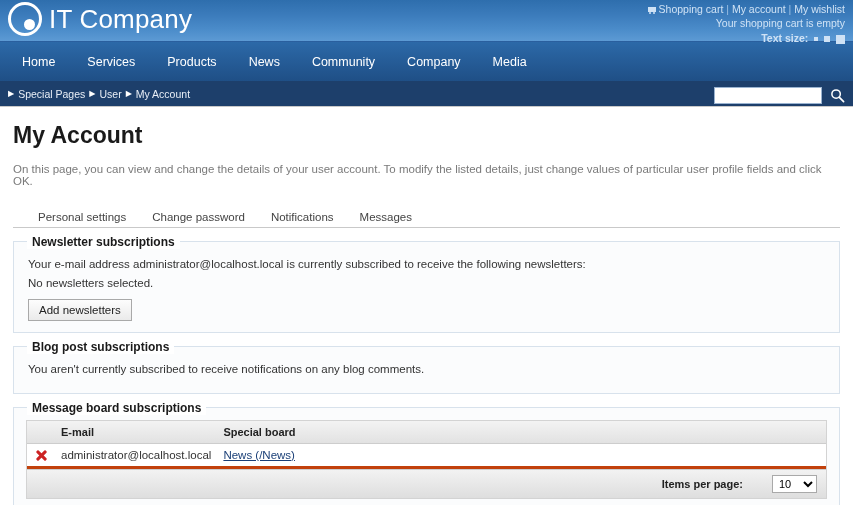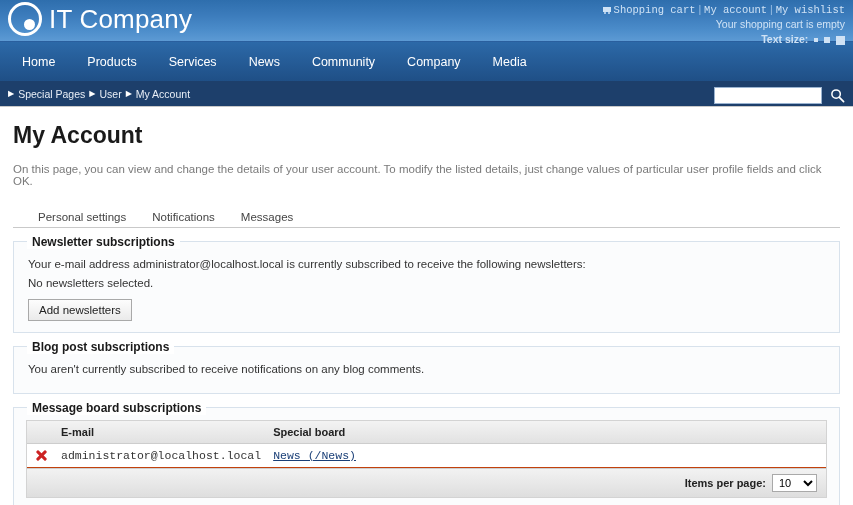--- a/index.html
+++ b/index.html
@@ -47,21 +47,21 @@
     white-space: nowrap;
   }
   .header-right {
     position: absolute;
     right: 8px; top: 2px;
     text-align: right;
     color: #cfe2f5;
     font-size: 10.5px;
     line-height: 14px;
   }
-  .header-right a { color: #cfe2f5; text-decoration: none; font-family: Liberation Mono, monospace; }
+  .header-right a { color: #cfe2f5; text-decoration: none; }
   .cart-icon {
     display: inline-block;
     width: 10px; height: 8px;
     position: relative;
     vertical-align: -1px;
     margin-right: 2px;
   }
   .cart-icon::before {
     content: "";
     position: absolute; left: 1px; top: 1px;
@@ -242,24 +242,23 @@
     background: linear-gradient(to bottom, #f3f3f3 0%, #e2e2e2 100%);
     border-bottom: 1px solid #cdcdcd;
     text-align: left;
     font-weight: bold;
     color: #222;
     padding: 5px 6px;
     font-size: 11px;
   }
   table.grid td {
     padding: 5px 6px;
-    border-bottom: 1px solid #c2410c;
+    border-bottom: 3px solid #c2410c;
     color: #333;
     vertical-align: middle;
-    font-family: Liberation Mono, monospace;
   }
   .col-act { width: 28px; text-align: center; }
   .col-mail { width: 160px; }
   .del-icon {
     display: inline-block;
     width: 12px; height: 12px;
     position: relative;
     cursor: pointer;
     vertical-align: -2px;
   }
@@ -287,20 +286,21 @@
     gap: 6px;
   }
   .ipp-label { font-weight: bold; font-size: 11px; }
   select.ipp {
     font-family: "Liberation Sans", sans-serif;
     font-size: 11px;
     padding: 1px 2px;
     border: 1px solid #a9a9a9;
     background: #ffffff;
     height: 18px;
+    margin-left: 23px;
   }
 </style>
 </head>
 <body>
 
 <div class="site-header">
   <div class="brand">
     <div class="logo-mark"></div>
     <div class="brand-name">IT Company</div>
   </div>
@@ -317,22 +317,22 @@
       <span>Text size:</span>
       <span class="ts-box ts-s"></span>
       <span class="ts-box ts-m"></span>
       <span class="ts-box ts-l"></span>
     </div>
   </div>
 </div>
 
 <div class="main-nav">
   <a href="#">Home</a>
+  <a href="#">Services</a>
   <a href="#">Products</a>
-  <a href="#">Services</a>
   <a href="#">News</a>
   <a href="#">Community</a>
   <a href="#">Company</a>
   <a href="#">Media</a>
 </div>
 
 <div class="crumb-bar">
   <div class="crumb">
     <span class="arrow">▶</span>
     <a href="#">Special Pages</a>
@@ -352,20 +352,21 @@
   </div>
 </div>
 
 <div class="content">
 
   <h1 class="page-title">My Account</h1>
   <div class="page-intro">On this page, you can view and change the details of your user account. To modify the listed details, just change values of particular user profile fields and click OK.</div>
 
   <div class="tabs-wrap">
     <div class="tab">Personal settings</div>
+    <div class="tab">Change password</div>
     <div class="tab">Notifications</div>
     <div class="tab">Messages</div>
   </div>
 
   <fieldset class="fs">
     <div class="fs-legend">Newsletter subscriptions</div>
     <div class="fs-body">
       <div class="fs-line">Your e-mail address administrator@localhost.local is currently subscribed to receive the following newsletters:</div>
       <div class="fs-line">No newsletters selected.</div>
       <button class="btn">Add newsletters</button>

